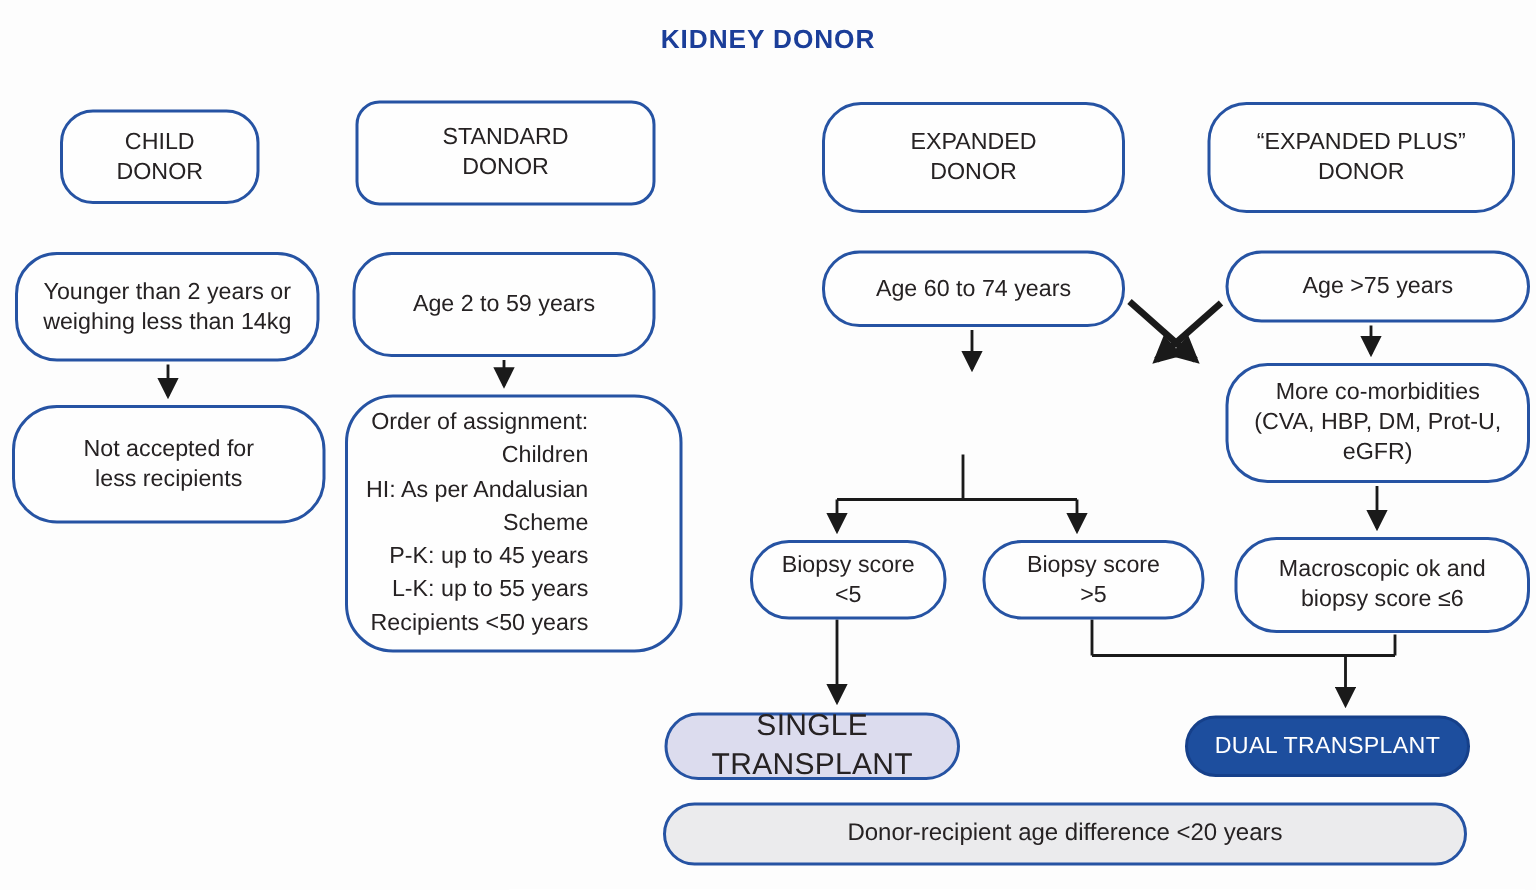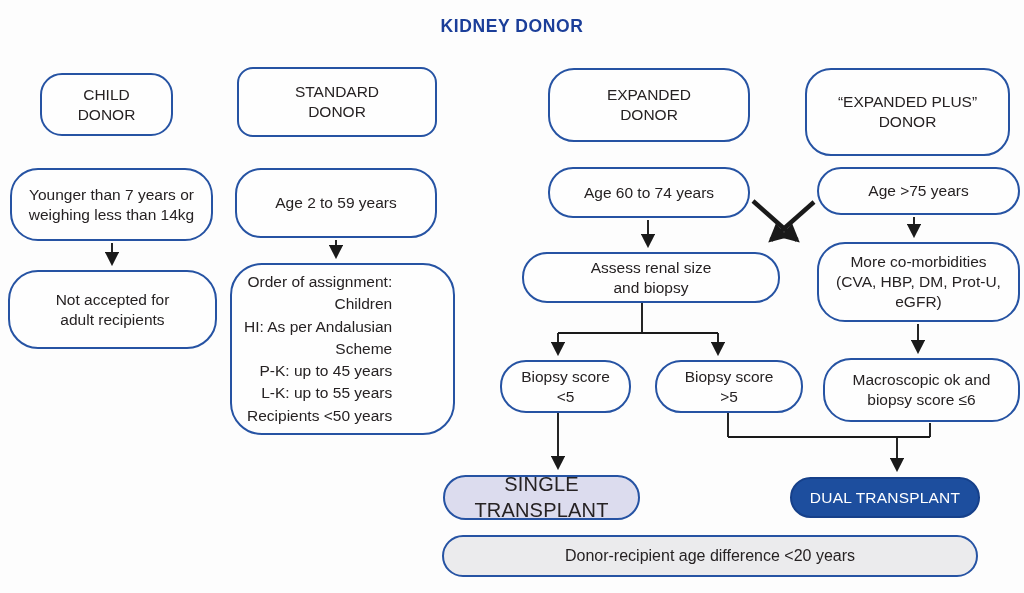--- a/index.html
+++ b/index.html
@@ -76,40 +76,38 @@
   </svg>
 
   <h1 class="title">KIDNEY DONOR</h1>
 
   <div class="node" style="left:40px;top:73px;width:133px;height:63px;border-radius:22px;">CHILD
 DONOR</div>
   <div class="node" style="left:237px;top:67px;width:200px;height:70px;border-radius:16px;">STANDARD
 DONOR</div>
   <div class="node" style="left:548px;top:68px;width:202px;height:74px;border-radius:26px;">EXPANDED
 DONOR</div>
-  <div class="node" style="left:805px;top:68px;width:205px;height:88px;border-radius:26px;">“EXPANDED PLUS”
+  <div class="node" style="left:805px;top:68px;width:205px;height:74px;border-radius:26px;">“EXPANDED PLUS”
 DONOR</div>
 
-  <div class="node" style="left:10px;top:168px;width:203px;height:73px;border-radius:28px;">Younger than 7 years or
+  <div class="node" style="left:10px;top:168px;width:203px;height:73px;border-radius:28px;">Younger than 2 years or
 weighing less than 14kg</div>
   <div class="node" style="left:235px;top:168px;width:202px;height:70px;border-radius:26px;">Age 2 to 59 years</div>
   <div class="node" style="left:548px;top:167px;width:202px;height:51px;border-radius:25px;">Age 60 to 74 years</div>
   <div class="node" style="left:817px;top:167px;width:203px;height:48px;border-radius:24px;">Age &gt;75 years</div>
 
   <div class="node" style="left:8px;top:270px;width:209px;height:79px;border-radius:30px;">Not accepted for
-adult recipients</div>
+less recipients</div>
   <div class="node left" style="left:230px;top:263px;width:225px;height:172px;border-radius:32px;">Order of assignment:
 Children
 HI: As per Andalusian
 Scheme
 P-K: up to 45 years
 L-K: up to 55 years
 Recipients &lt;50 years</div>
-  <div class="node" style="left:522px;top:252px;width:258px;height:51px;border-radius:25px;">Assess renal size
-and biopsy</div>
   <div class="node" style="left:817px;top:242px;width:203px;height:80px;border-radius:28px;">More co-morbidities
 (CVA, HBP, DM, Prot-U,
 eGFR)</div>
 
   <div class="node" style="left:500px;top:360px;width:131px;height:53px;border-radius:26px;">Biopsy score
 &lt;5</div>
   <div class="node" style="left:655px;top:360px;width:148px;height:53px;border-radius:26px;">Biopsy score
 &gt;5</div>
   <div class="node" style="left:823px;top:358px;width:197px;height:64px;border-radius:28px;">Macroscopic ok and
 biopsy score ≤6</div>

